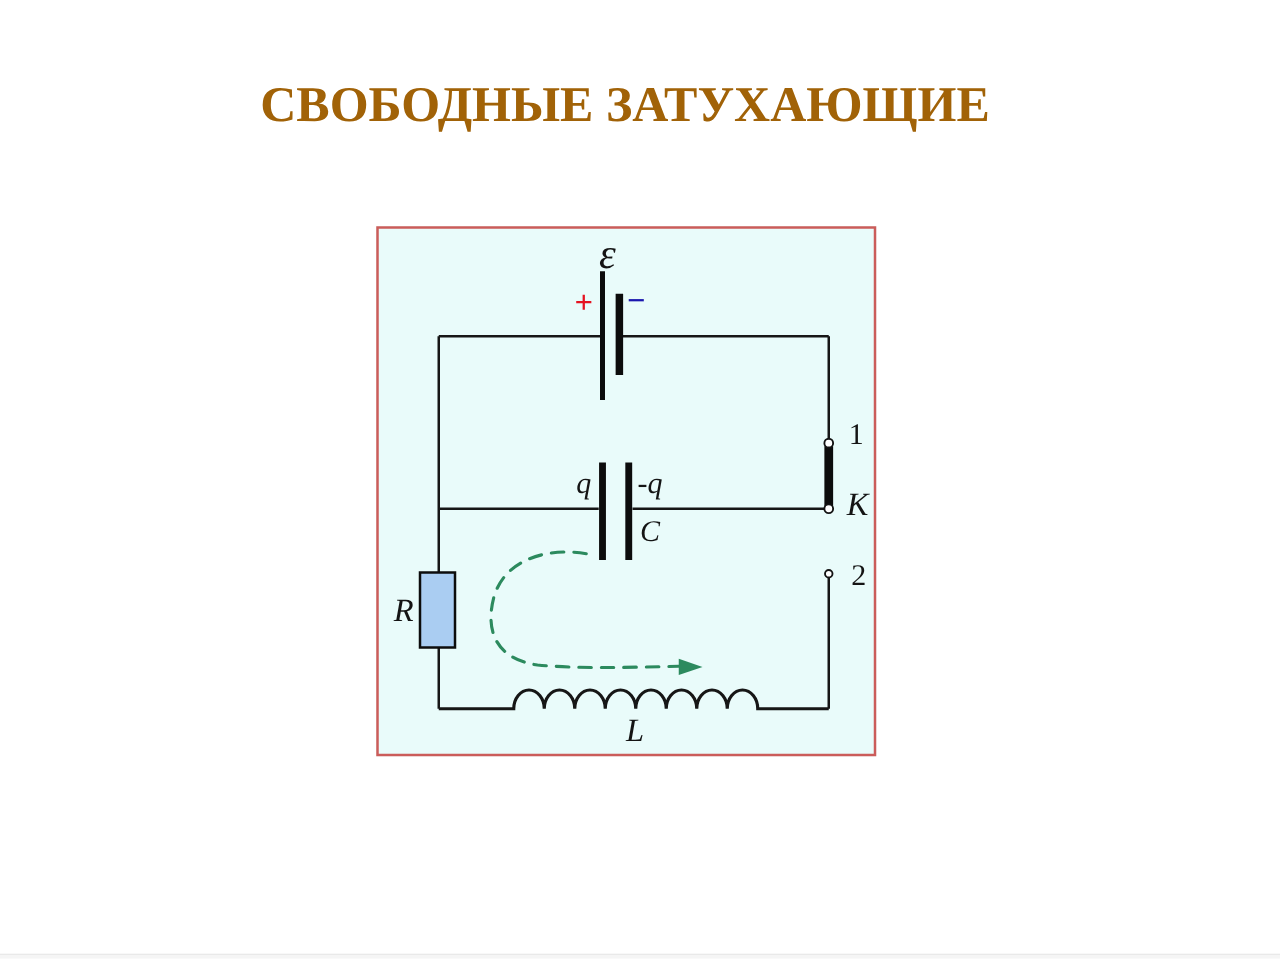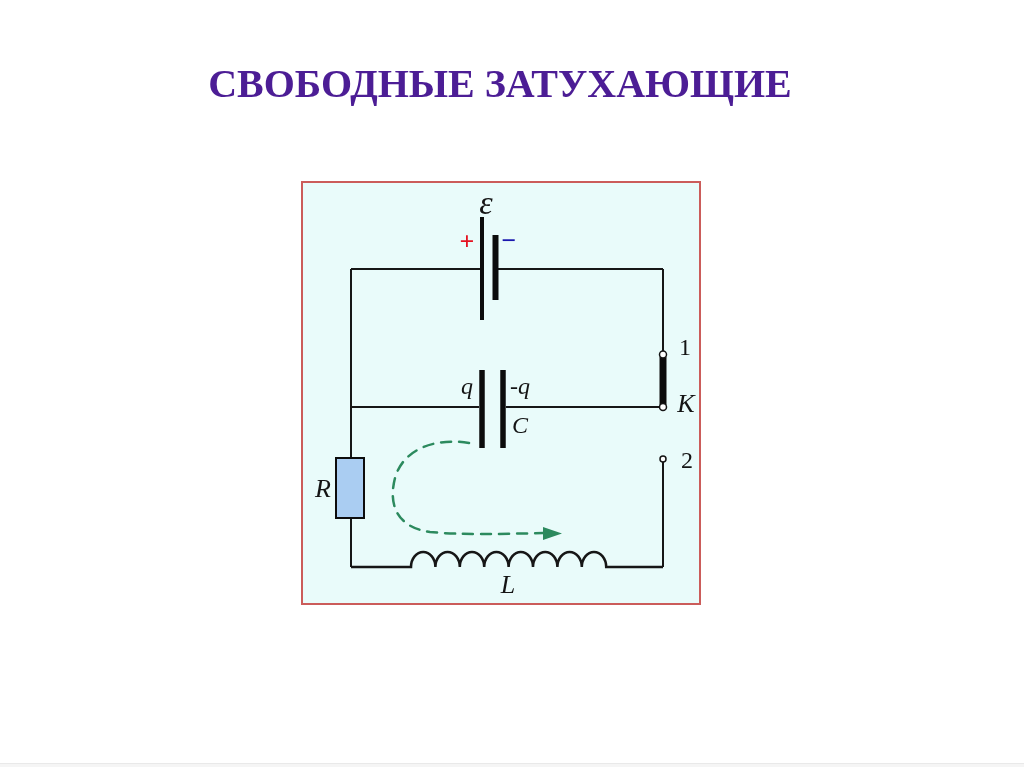--- a/index.html
+++ b/index.html
@@ -21,21 +21,21 @@
     position: absolute;
     left: 0;
     top: 64px;
     width: 1000px;
     margin: 0;
     text-align: center;
     font-family: "Liberation Serif", "DejaVu Serif", serif;
     font-weight: bold;
     font-size: 40px;
     line-height: 39px;
-    color: #4c1d95;
+    color: #a16207;
     letter-spacing: 0px;
   }
   .circuit-box {
     position: absolute;
     left: 301px;
     top: 181px;
     width: 396px;
     height: 420px;
     border: 2px solid #cb5c5a;
     background: #e9fbfa;

